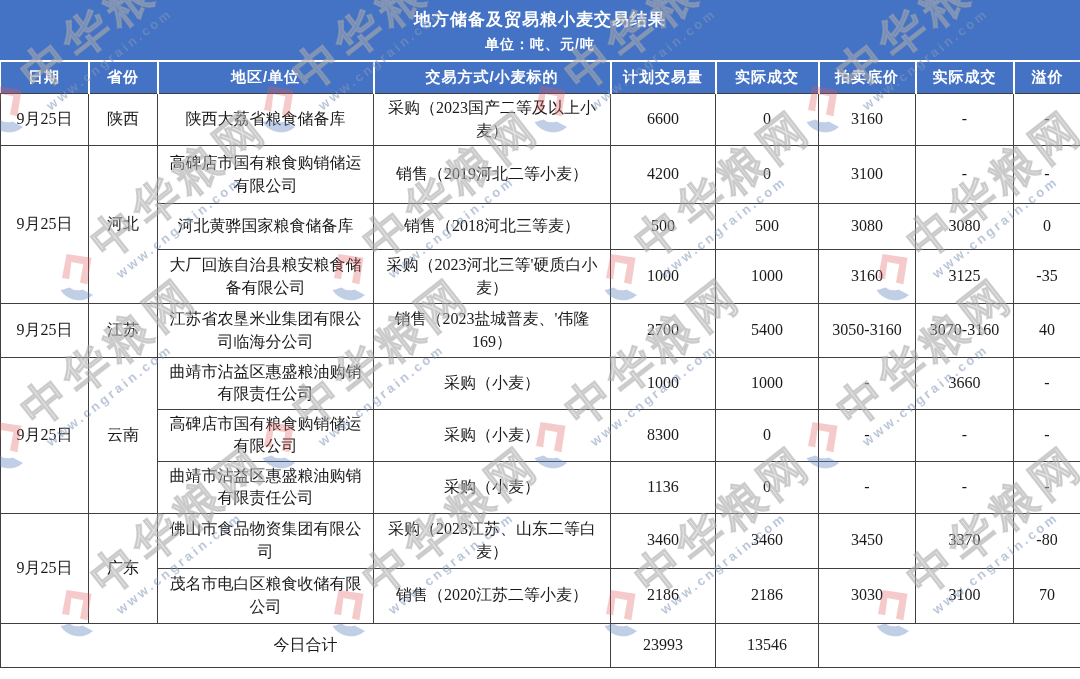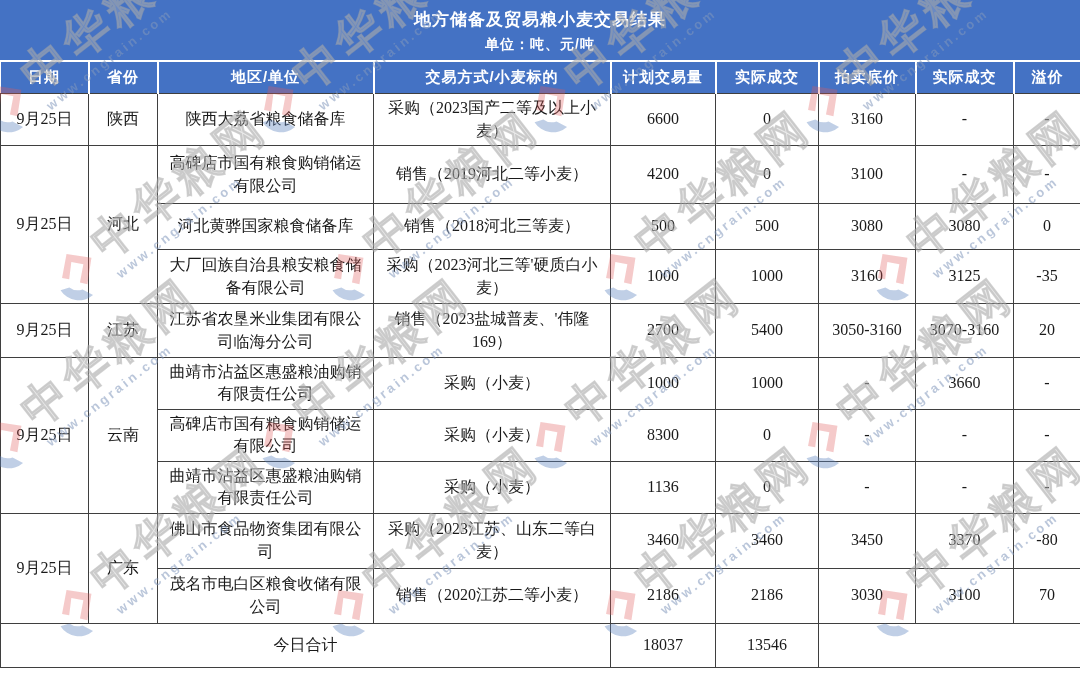--- a/index.html
+++ b/index.html
@@ -142,21 +142,21 @@
         </tr>
         <tr>
           <td rowspan="1">9月25日</td>
           <td rowspan="1">江苏</td>
           <td>江苏省农垦米业集团有限公司临海分公司</td>
           <td>销售（2023盐城普麦、'伟隆169）</td>
           <td>2700</td>
           <td>5400</td>
           <td>3050-3160</td>
           <td>3070-3160</td>
-          <td>20</td>
+          <td>40</td>
         </tr>
         <tr>
           <td rowspan="3">9月25日</td>
           <td rowspan="3">云南</td>
           <td>曲靖市沾益区惠盛粮油购销有限责任公司</td>
           <td>采购（小麦）</td>
           <td>1000</td>
           <td>1000</td>
           <td>-</td>
           <td>3660</td>
@@ -197,21 +197,21 @@
           <td>2186</td>
           <td>2186</td>
           <td>3030</td>
           <td>3100</td>
           <td>70</td>
         </tr>
       </tbody>
     <tfoot>
       <tr id="footer-row">
           <td colspan="4">今日合计</td>
-          <td>18037</td>
+          <td>23993</td>
           <td>13546</td>
           <td colspan="3"></td>
         </tr>
     </tfoot>
   </table>
 
   <div class="watermark" id="wm">
       <div class="wm-tile" style="left: -45px; top: 10px;">
         <svg class="wm-logo" viewBox="0 0 100 100">
           <path d="M14,52 A40,40 0 0 0 56,96 L47,76 A26,26 0 0 1 30,58 Z" fill="rgba(90,130,190,0.38)"></path>

